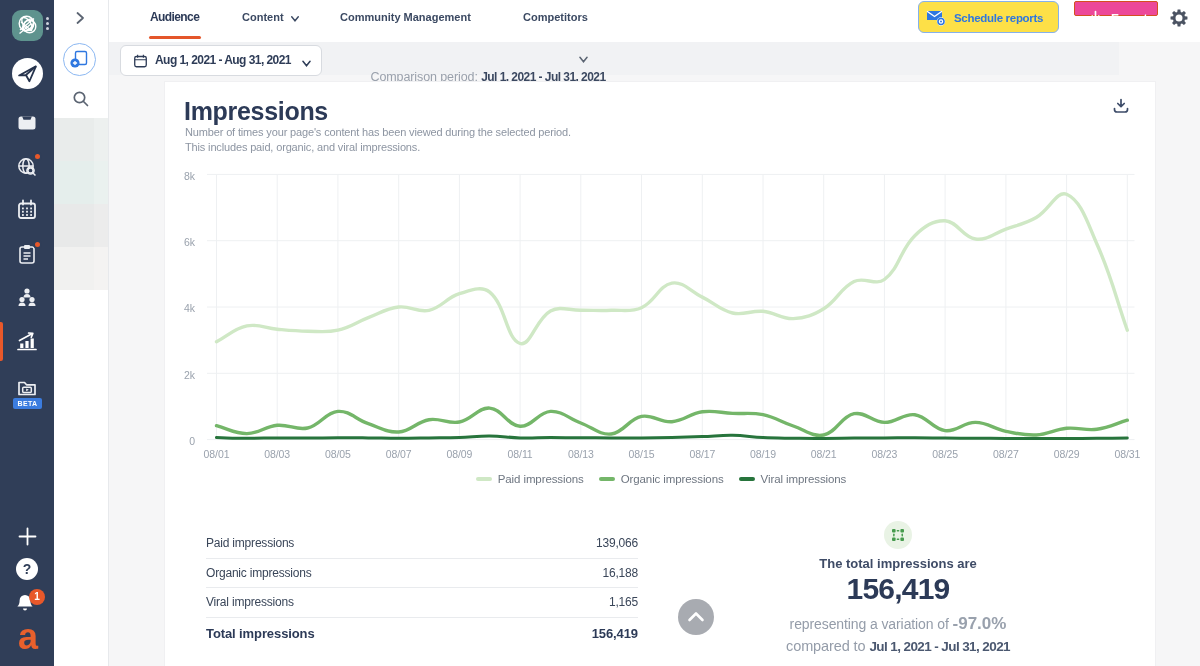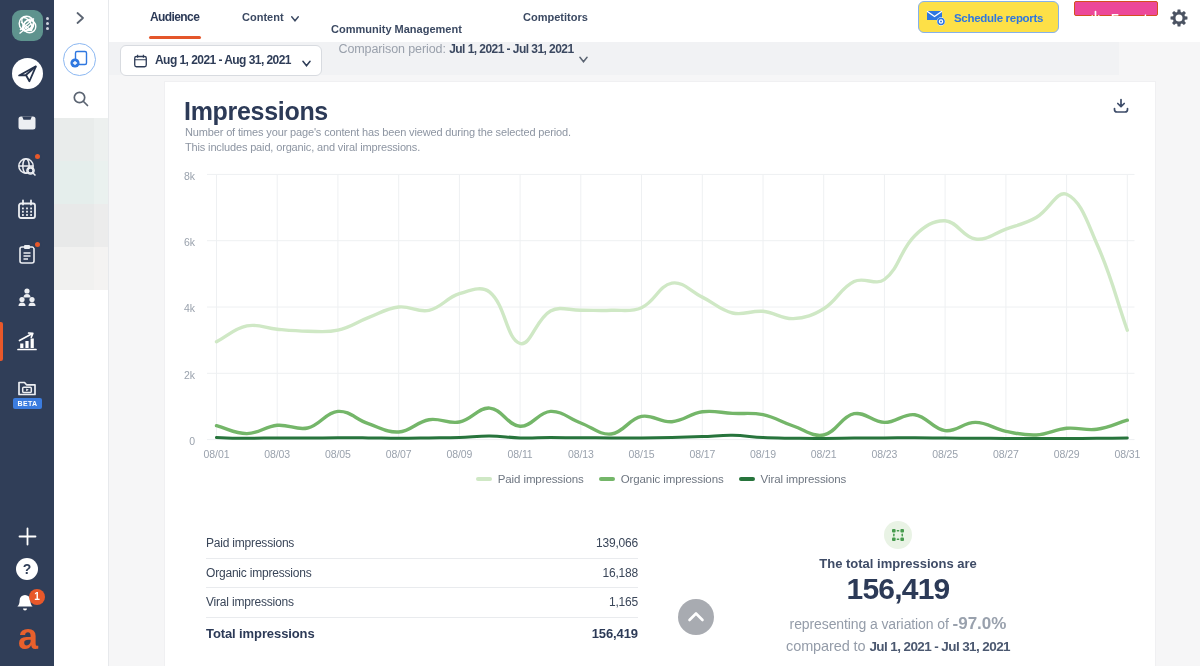--- a/index.html
+++ b/index.html
@@ -17,21 +17,21 @@
 
 #topbar { left:109px; top:0; width:1091px; height:42px; background:#fff; }
 .tab { position:absolute; top:0; height:35px; line-height:35px; font-size:11px; color:#3b4962; font-weight:700; letter-spacing:0; white-space:nowrap; }
 .tab.active { color:#2c3a57; font-weight:700; font-size:12px; letter-spacing:-.6px; }
 .underline { position:absolute; left:40px; top:35.5px; width:52px; height:3.5px; border-radius:2px; background:#e4562a; }
 
 
 #fbar { left:109px; top:42px; width:1010px; height:33px; background:#f1f2f4;text-decoration:underline; }
 #datebtn { position:absolute; left:11px; top:3px; width:202px; height:31px; background:#fff; border:1px solid #d8dbe0; border-radius:6px; }
 #datebtn span { position:absolute; left:34px; top:7px; font-size:12px; font-weight:700; color:#2e3c57; letter-spacing:-.55px; white-space:nowrap; }
-.cmp { position:absolute; top:0; font-size:12.5px; letter-spacing:-.1px; white-space:nowrap; }
+.cmp { position:absolute; top:28px; font-size:12.5px; letter-spacing:-.1px; white-space:nowrap;margin-left:32px; }
 
 
 #card { left:164px; top:81px; width:992px; height:585px; background:#fff; border:1px solid #f0f0f2; border-bottom:none; z-index:5;}
 #card h1 { position:absolute; left:19px; font-size:25px; font-weight:700; color:#2c3a57; letter-spacing:-.3px; }
 .desc { position:absolute; left:20px; top:43px; font-size:11px; color:#8d95a2; line-height:14.7px; letter-spacing:-.15px; }
 #chart text { font-size:10.5px; fill:#9aa2ad; font-family:"Liberation Sans",sans-serif; letter-spacing:-.1px; }
 #chart line { stroke:#eef0f2; stroke-width:1; }
 #legend { position:absolute; left:0; top:391px; width:992px; display:flex; justify-content:center; gap:15px; font-size:11.5px; color:#6e7681; align-items:center; letter-spacing:-.1px; }
 .sw { display:inline-block; width:16px; height:4px; border-radius:2px; margin-right:6px; vertical-align:2px; }
 #tbl { position:absolute; left:41px; top:447px; width:432px; font-size:12px; color:#3a4659; letter-spacing:-.2px; }
@@ -171,21 +171,21 @@
   <div class="abs" style="left:0;top:247px;width:40px;height:43px;background:#f1f1f0;"></div>
   <div class="abs" style="left:40px;top:247px;width:14px;height:43px;background:#f4f3f2;"></div>
 </div>
 
 <div class="abs" id="topbar">
   <span class="tab active" style="left:41px;">Audience</span>
   <span class="tab" style="left:133px;">Content</span>
   <svg class="abs" style="left:181px;top:15px;width:10px;height:8px;" viewBox="0 0 11 9" fill="none" stroke="#3b4962" stroke-width="1.6" stroke-linecap="round">
       <path d="M1.8 2 L5.5 6.5 L9.2 2"></path>
     </svg>
-  <span class="tab" style="left:222px;margin-top:12px;">Community Management</span>
+  <span class="tab" style="left:231px;">Community Management</span>
   <span class="tab" style="left:414px;">Competitors</span>
   <div class="underline"></div>
 
   <div class="abs" style="left:809px;top:1px;width:141px;height:32px;border:1px solid #85b1ec;border-radius:6px;background:#fde047;">
     <svg class="abs" style="left:7px;top:6px;width:20px;height:19px;" viewBox="0 0 20 19">
       <path d="M1 3 h15 v9 h-15 z" fill="#2e77e0"></path>
       <path d="M1 3.2 L8.5 8.5 L16 3.2" fill="none" stroke="#ffffff" stroke-width="1.4"></path>
       <circle cx="15" cy="13.5" r="4.2" fill="#ffffff"></circle>
       <circle cx="15" cy="13.5" r="3" fill="none" stroke="#2e77e0" stroke-width="1.6"></circle>
       <circle cx="15" cy="13.5" r="1" fill="#2e77e0"></circle>

